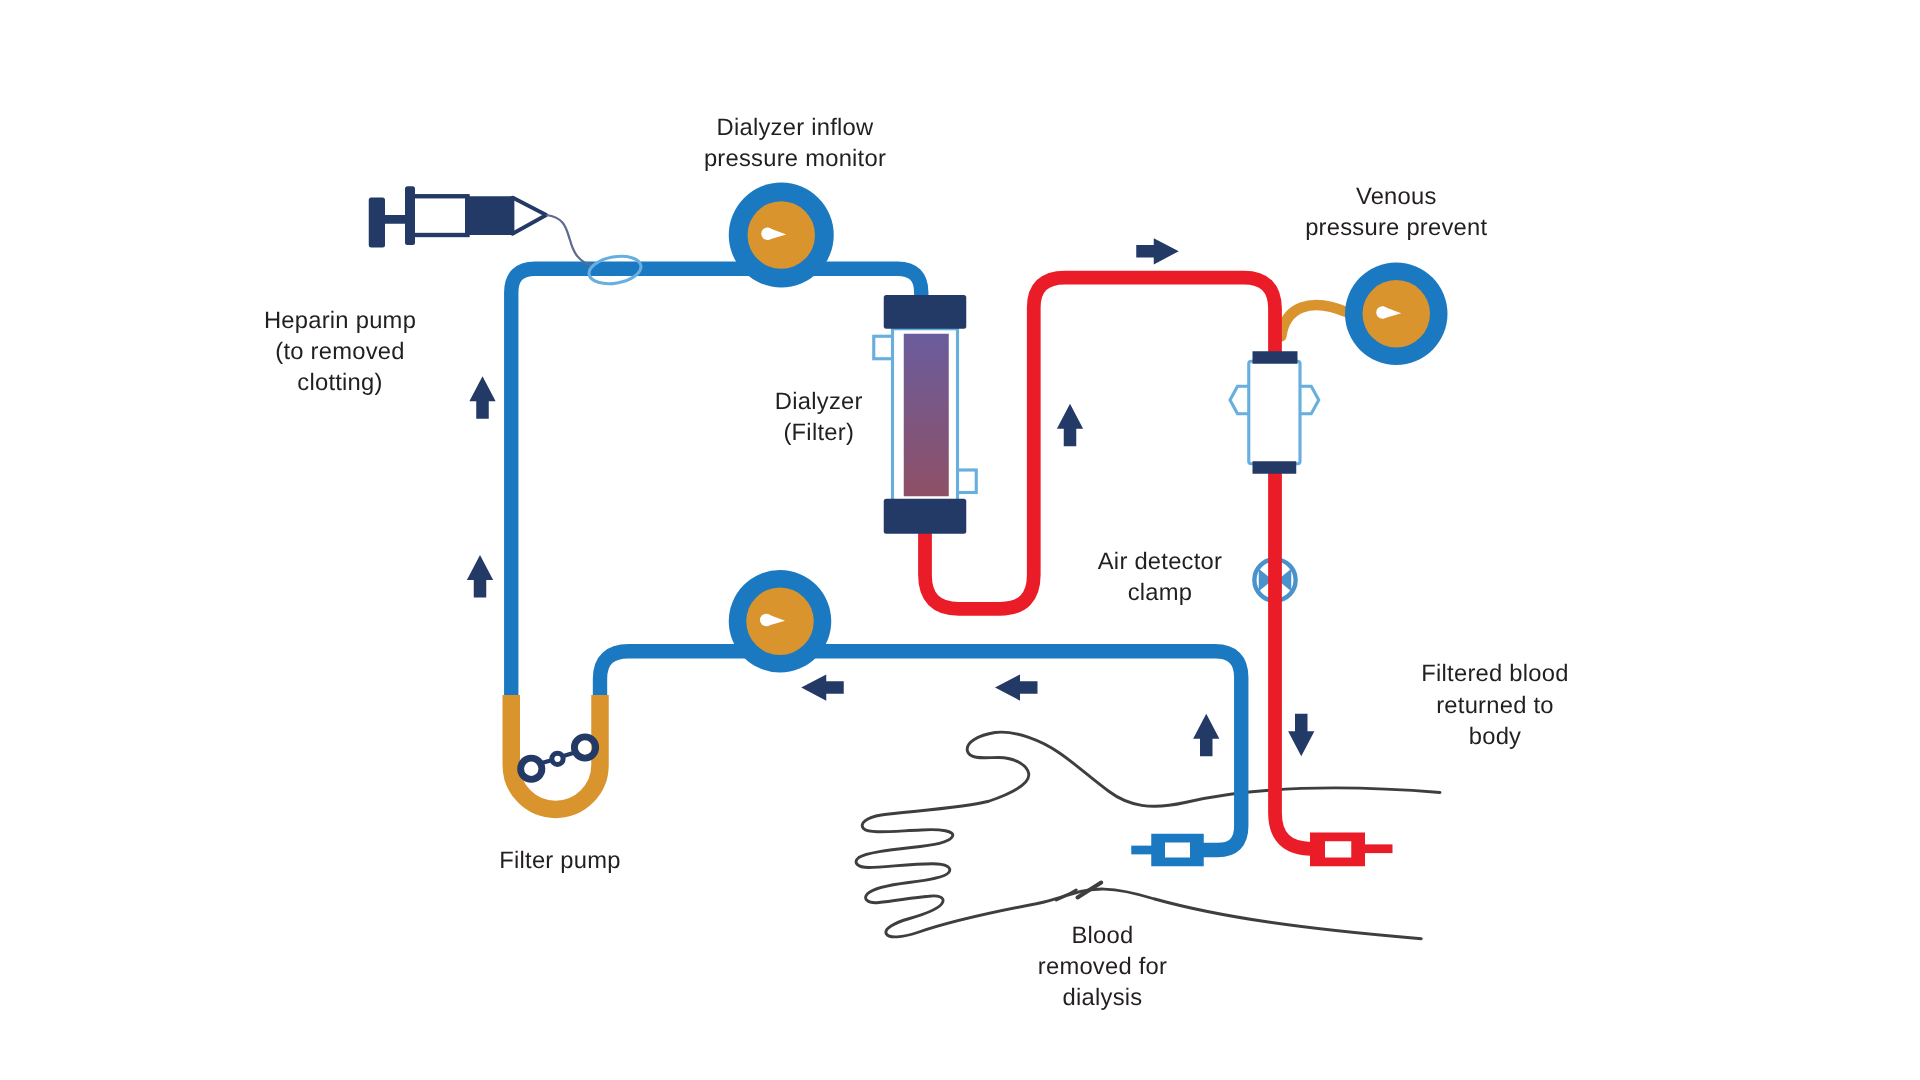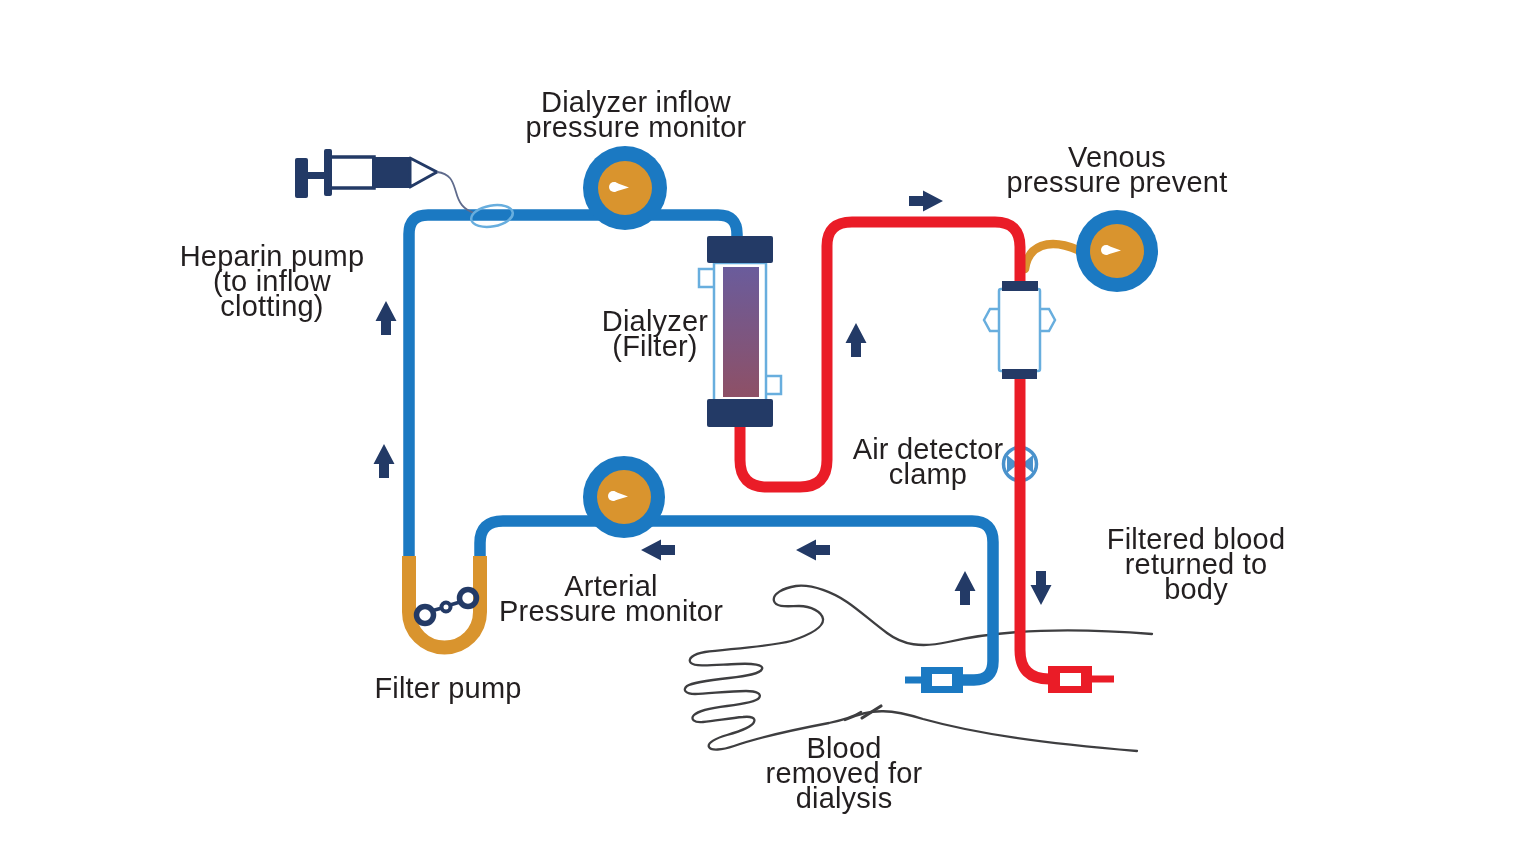--- a/index.html
+++ b/index.html
@@ -4,21 +4,21 @@
 <style>
   html,body{margin:0;padding:0;background:#fff;}
   .stage{
     position:relative;width:1536px;height:864px;background:var(--c-background,#fff);
     overflow:hidden;font-family:"Liberation Sans",sans-serif;
   }
   .stage svg{position:absolute;left:0;top:0;}
   .lbl{
     position:absolute;transform:translateX(-50%);
     text-align:center;white-space:pre-line;
-    font-size:29px;line-height:25px;color:var(--c-text,#231f20);
+    font-size:19px;line-height:25px;color:var(--c-text,#231f20);
     letter-spacing:0.2px;
   }
   
   .tube-blue{stroke:var(--c-tube_blue);fill:none;}
   .tube-red{stroke:var(--c-tube_red);fill:none;}
   .tube-orange{stroke:var(--c-accent_orange);fill:none;}
   .fill-blue{fill:var(--c-tube_blue);}
   .fill-red{fill:var(--c-tube_red);}
   .fill-orange{fill:var(--c-accent_orange);}
   .fill-navy{fill:var(--c-navy);}
@@ -183,29 +183,27 @@
     <use href="#arrowShape" class="arrow" transform="translate(965,588)"></use>
     <use href="#arrowShape" class="arrow" transform="translate(1041,588) rotate(180)"></use>
   </g>
 </svg>
 
 <div class="lbl" style="left:636px;top:90px;">Dialyzer inflow
 pressure monitor</div>
 <div class="lbl" style="left:1117px;top:145px;">Venous
 pressure prevent</div>
 <div class="lbl" style="left:272px;top:244px;">Heparin pump
-(to inflow
+(to removed
 clotting)</div>
 <div class="lbl" style="left:655px;top:309px;">Dialyzer
 (Filter)</div>
 <div class="lbl" style="left:928px;top:437px;">Air detector
 clamp</div>
-<div class="lbl" style="left:611px;top:574px;">Arterial
-Pressure monitor</div>
 <div class="lbl" style="left:1196px;top:527px;">Filtered blood
 returned to
 body</div>
 <div class="lbl" style="left:448px;top:676px;">Filter pump</div>
-<div class="lbl" style="left:844px;top:736px;">Blood
+<div class="lbl" style="left:882px;top:736px;">Blood
 removed for
 dialysis</div>
 
 </div>
 
 </body></html>

